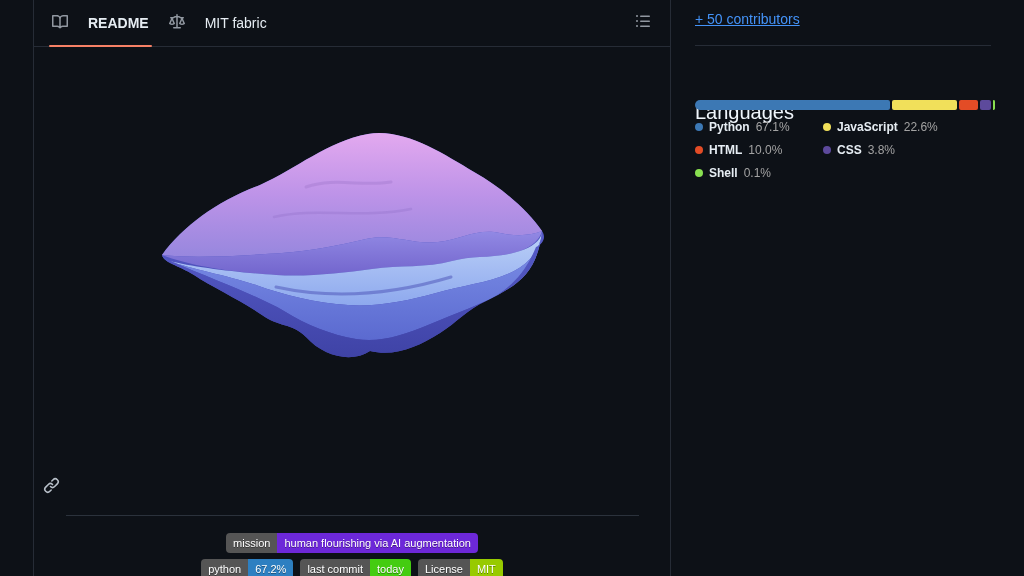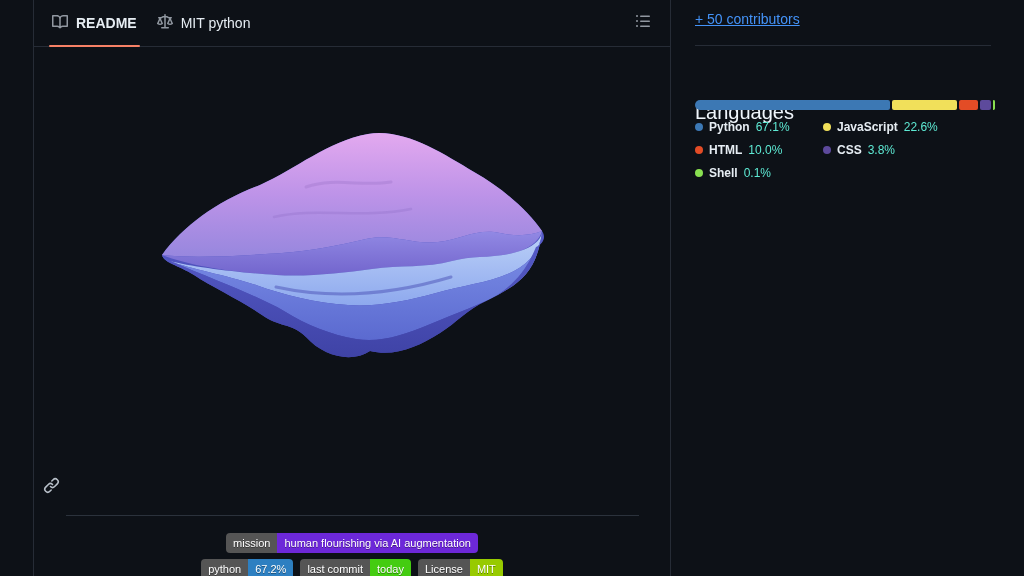--- a/index.html
+++ b/index.html
@@ -14,21 +14,21 @@
   
   .readme-card {
     position:absolute; left:33px; top:0; width:638px; height:600px;
     border-left:1px solid #262c36; border-right:1px solid #262c36;
   }
   .tabbar {
     position:relative; height:47px; border-bottom:1px solid #262c36;
     display:flex; align-items:stretch; padding-left:8px;
   }
   .tab {
-    position:relative; display:flex; align-items:center; gap:8px;
+    position:relative; display:flex; align-items:center; gap:20px;
     padding:0 10px; cursor:pointer; font-size:14px; color:#e6edf3;
   }
   .tab .octicon { color:#9198a1; }
   .tab.active { font-weight:700; }
   .tab.active .underline {
     position:absolute; left:7px; right:7px; bottom:-1px; height:2px;
     background:#f78166; border-radius:2px;
   }
   .outline-btn {
     position:absolute; right:12px; top:8px; width:30px; height:30px;
@@ -85,21 +85,21 @@
   .lang-legend {
     position:absolute; left:23px; top:120px; width:300px;
     display:flex; flex-wrap:wrap; row-gap:9px; list-style:none;
   }
   .lang-item {
     display:flex; align-items:center; gap:6px; min-width:112px; margin-right:16px;
     font-size:12px; cursor:pointer;
   }
   .lang-dot { width:8px; height:8px; border-radius:50%; flex:0 0 auto; }
   .lang-name { font-weight:700; color:#e6edf3; }
-  .lang-pct { color:#5eead4; }
+  .lang-pct { color:#a3a3a3; }
 
   .octicon { display:inline-block; }
 </style>
 </head>
 <body>
 
 <div class="readme-card">
   <div class="tabbar">
     <div class="tab active">
       <span class="octicon">
@@ -109,21 +109,21 @@
       </span>
       <span>README</span>
       <span class="underline"></span>
     </div>
     <div class="tab">
       <span class="octicon">
         <svg width="16" height="16" viewBox="0 0 16 16" fill="currentColor">
             <path d="M8.75.75V2h.985c.304 0 .603.08.867.231l1.29.736c.038.022.08.033.124.033h2.234a.75.75 0 0 1 0 1.5h-.427l2.111 4.692a.75.75 0 0 1-.154.838l-.53-.53.529.531-.001.002-.002.002-.006.006-.016.015-.045.04c-.21.176-.441.327-.686.45C14.556 10.78 13.88 11 13 11a4.498 4.498 0 0 1-2.023-.454 3.544 3.544 0 0 1-.686-.45l-.045-.04-.016-.015-.006-.006-.004-.004v-.001a.75.75 0 0 1-.154-.838L12.178 4.5h-.162c-.305 0-.604-.079-.868-.231l-1.29-.736a.245.245 0 0 0-.124-.033H8.75V13h2.5a.75.75 0 0 1 0 1.5h-6.5a.75.75 0 0 1 0-1.5h2.5V3.5h-.984a.245.245 0 0 0-.124.033l-1.289.737c-.265.15-.564.23-.869.23h-.162l2.112 4.692a.75.75 0 0 1-.154.838l-.53-.53.529.531-.001.002-.002.002-.006.006-.016.015-.045.04c-.21.176-.441.327-.686.45C4.556 10.78 3.88 11 3 11a4.498 4.498 0 0 1-2.023-.454 3.544 3.544 0 0 1-.686-.45l-.045-.04-.016-.015-.006-.006-.004-.004v-.001a.75.75 0 0 1-.154-.838L2.178 4.5H1.75a.75.75 0 0 1 0-1.5h2.234a.249.249 0 0 0 .125-.033l1.288-.737c.265-.15.564-.23.869-.23h.984V.75a.75.75 0 0 1 1.5 0Zm2.945 8.477c.285.135.718.273 1.305.273s1.02-.138 1.305-.273L13 6.327Zm-10 0c.285.135.718.273 1.305.273s1.02-.138 1.305-.273L3 6.327Z"></path>
           </svg>
       </span>
-      <span>MIT python</span>
+      <span>MIT fabric</span>
     </div>
     <div class="outline-btn">
       <span class="octicon">
         <svg width="16" height="16" viewBox="0 0 16 16" fill="currentColor">
             <path d="M5.75 2.5h8.5a.75.75 0 0 1 0 1.5h-8.5a.75.75 0 0 1 0-1.5Zm0 5h8.5a.75.75 0 0 1 0 1.5h-8.5a.75.75 0 0 1 0-1.5Zm0 5h8.5a.75.75 0 0 1 0 1.5h-8.5a.75.75 0 0 1 0-1.5ZM2 14a1 1 0 1 1 0-2 1 1 0 0 1 0 2Zm1-6a1 1 0 1 1-2 0 1 1 0 0 1 2 0ZM2 4a1 1 0 1 1 0-2 1 1 0 0 1 0 2Z"></path>
           </svg>
       </span>
     </div>
   </div>
 

